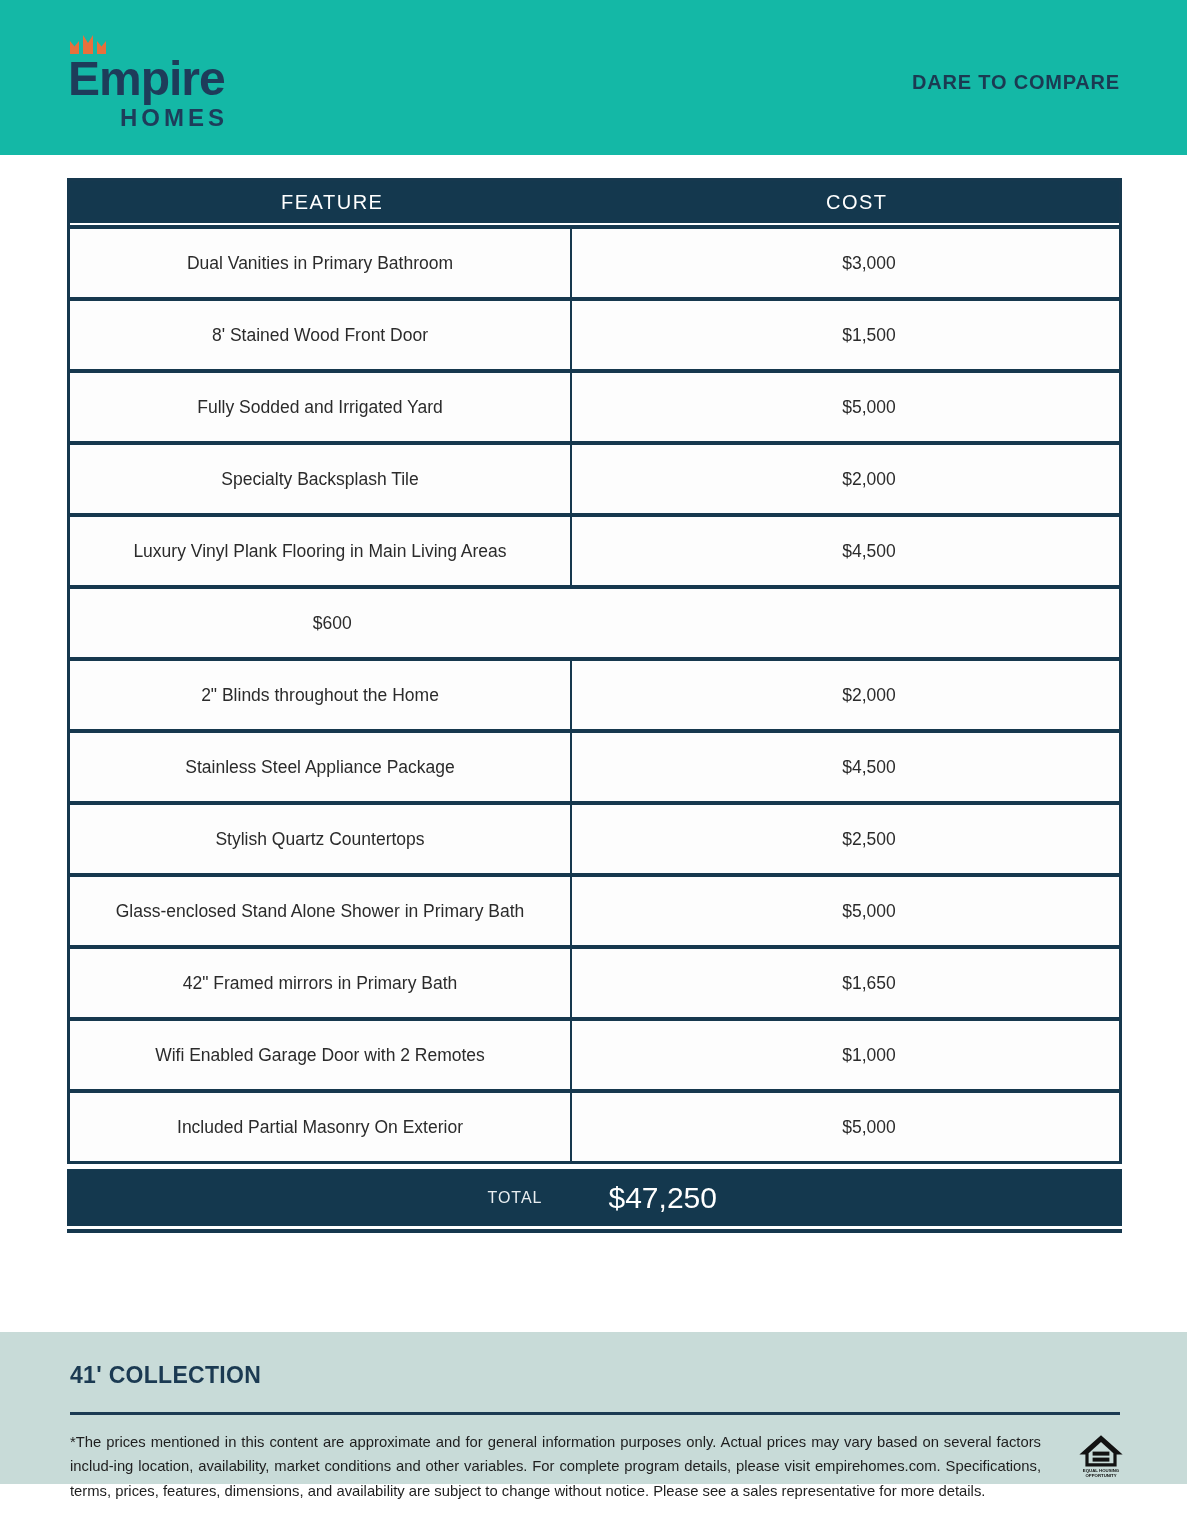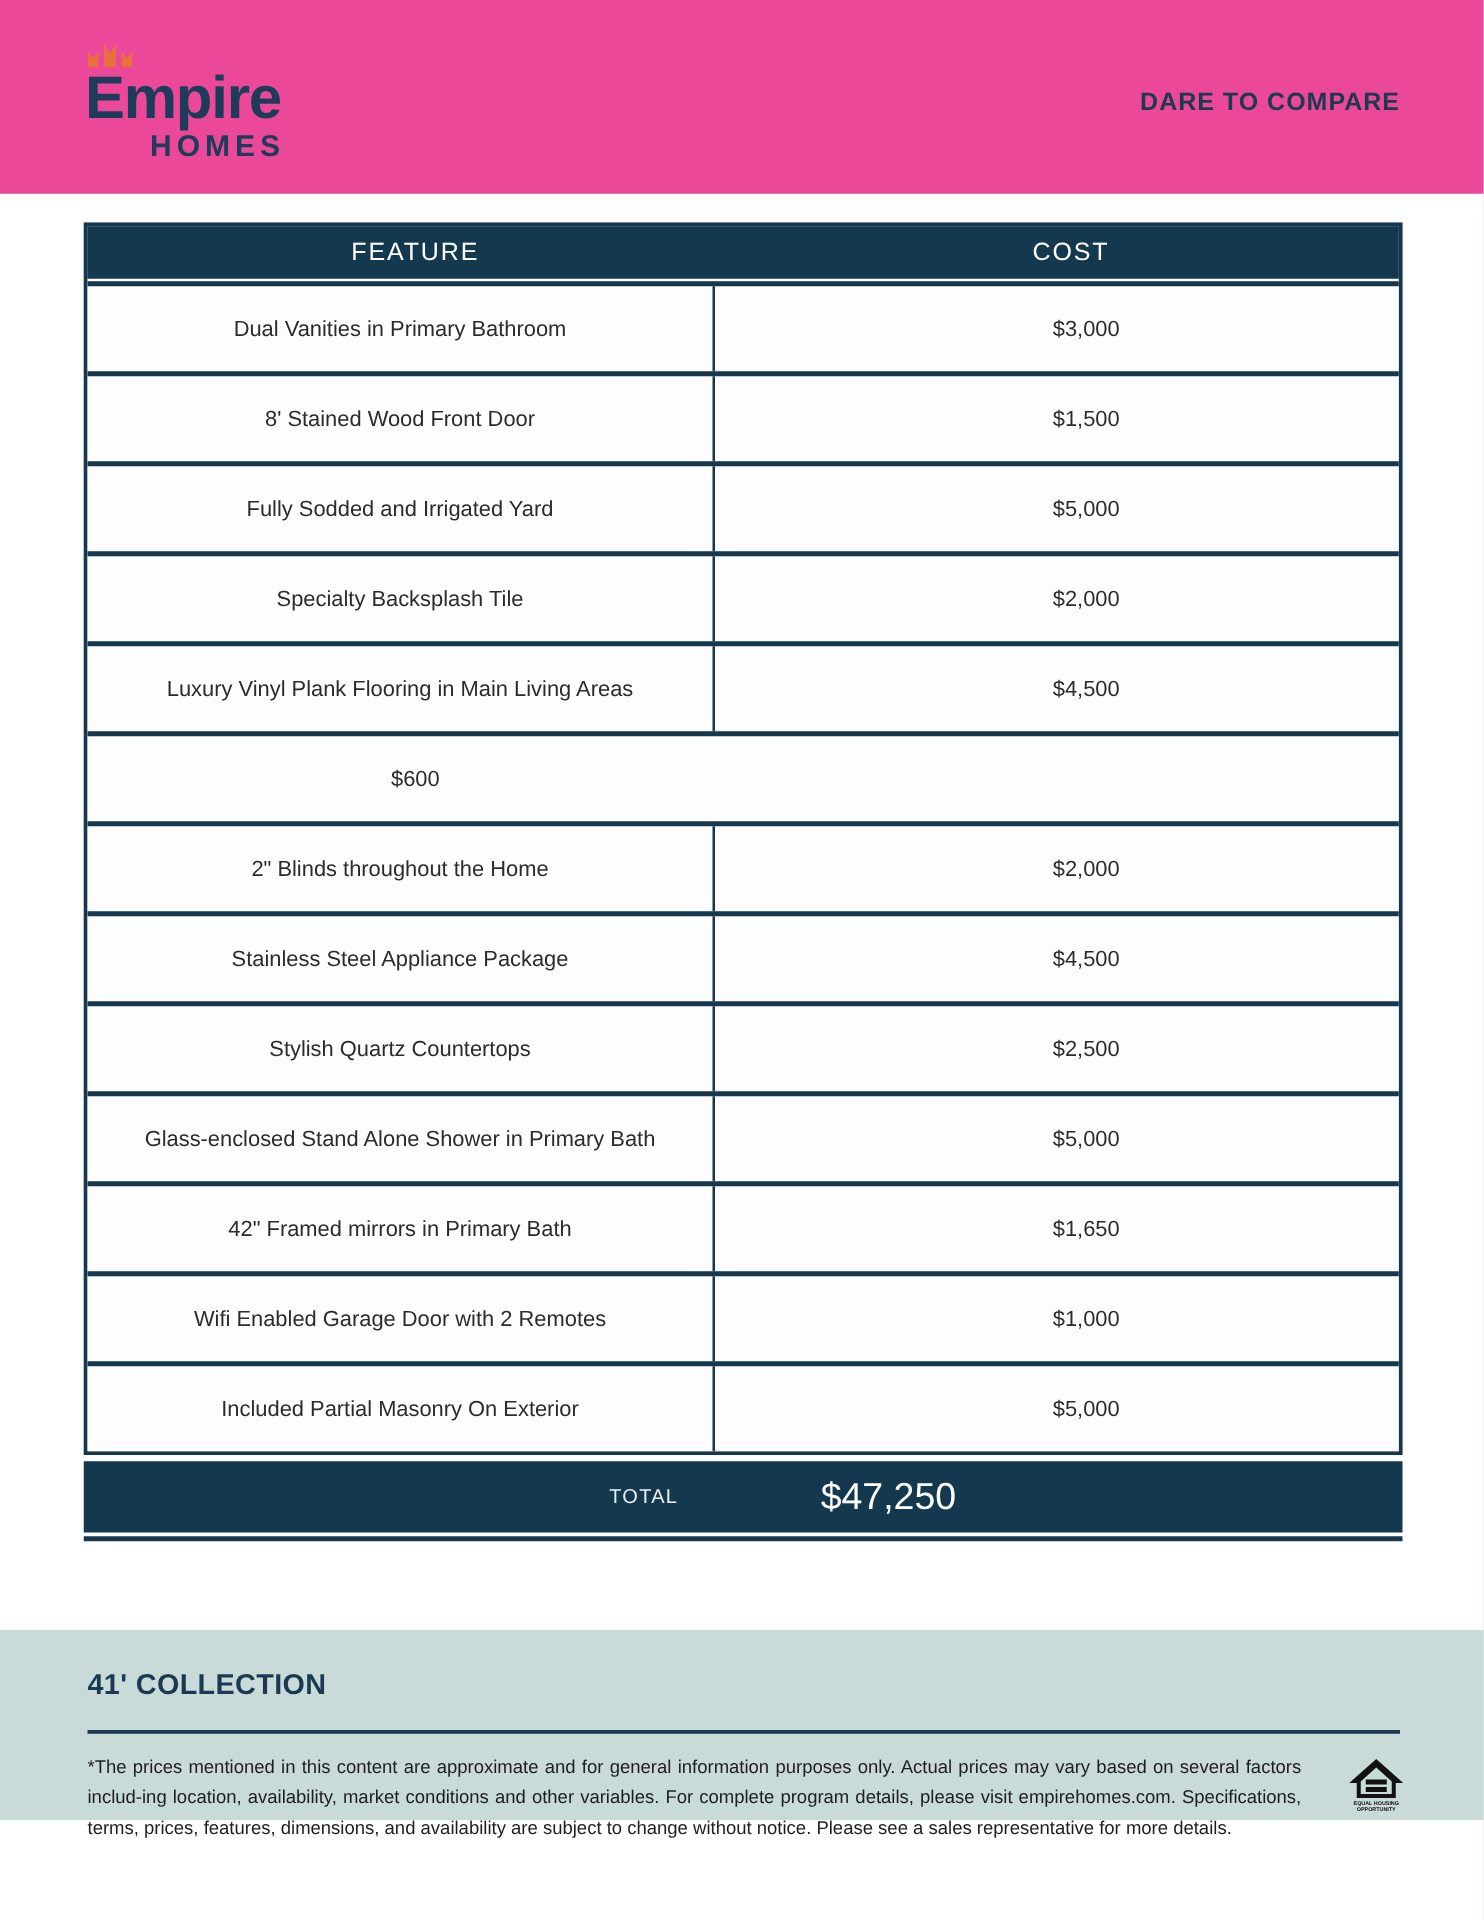--- a/index.html
+++ b/index.html
@@ -8,21 +8,21 @@
     background: #ffffff;
     font-family: "Liberation Sans", sans-serif;
     color: #231f20;
   }
   .page { position: relative; width: 1187px; height: 1536px; overflow: hidden; }
 
   
   .top-band {
     position: absolute; left: 0; top: 0;
     width: 1187px; height: 155px;
-    background: #ec4899;
+    background: #14b8a6;
   }
   .logo { position: absolute; left: 68px; top: 34px; width: 160px; }
   .crown { display: flex; align-items: flex-end; gap: 4px; height: 20px; margin-left: 2px; }
   .crown span {
     display: block; background: #e8703c;
     clip-path: polygon(0 0, 50% 42%, 100% 0, 100% 100%, 0 100%);
   }
   .crown .c1 { width: 9px;  height: 13px; }
   .crown .c2 { width: 10px; height: 19px; }
   .crown .c3 { width: 9px;  height: 13px; }
@@ -53,32 +53,32 @@
   .grid-row { display: flex; height: 68px; background: #fdfdfd; border-top: 4px solid #16384e; gap: 47px; }
   .grid-row:first-of-type { border-top: 3px solid #16384e; }
   .cell {
     display: flex; align-items: center; justify-content: center;
     width: 50%; font-size: 17.5px; color: #2b2b2b;
   }
   .cell.feature { border-right: 2px solid #16384e; }
 
   .total-bar {
     margin-top: 5px; height: 57px; background: #14384e;
-    display: flex; align-items: center; gap: 48px;
+    display: flex; align-items: center;
   }
   .total-label {
     width: 50%; text-align: right; padding-right: 52px; box-sizing: border-box;
     color: #e9eef1; font-size: 16px; letter-spacing: 1px;
   }
   .total-value { color: #ffffff; font-size: 30px; font-weight: 500; padding-left: 14px; }
   .bottom-line { margin-top: 3px; height: 4px; background: #16384e; }
 
   
   .footer-band {
-    position: absolute; left: 0; top: 1304px;
+    position: absolute; left: 0; top: 1332px;
     width: 1187px; height: 152px; background: #c8dbd8;
   }
   .collection {
     margin: 30px 0 0 70px; font-size: 23px; font-weight: bold; color: #1b3a52;
     letter-spacing: 0.3px;
   }
   .footer-rule { margin: 23px 67px 0 70px; height: 3px; background: #1b3a52; }
   .footer-row { display: flex; margin: 15px 62px 0 70px; gap: 36px; align-items: flex-start; }
   .disclaimer {
     flex: 1; font-size: 14.8px; line-height: 1.65; text-align: justify; color: #1e1e1e;

